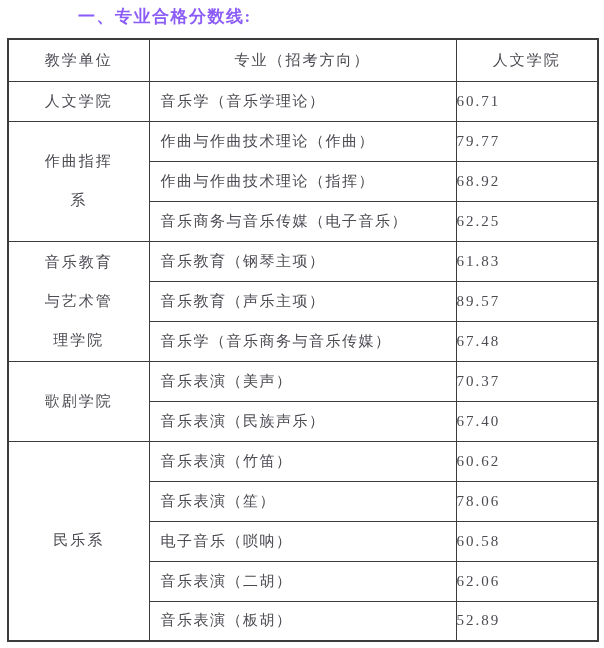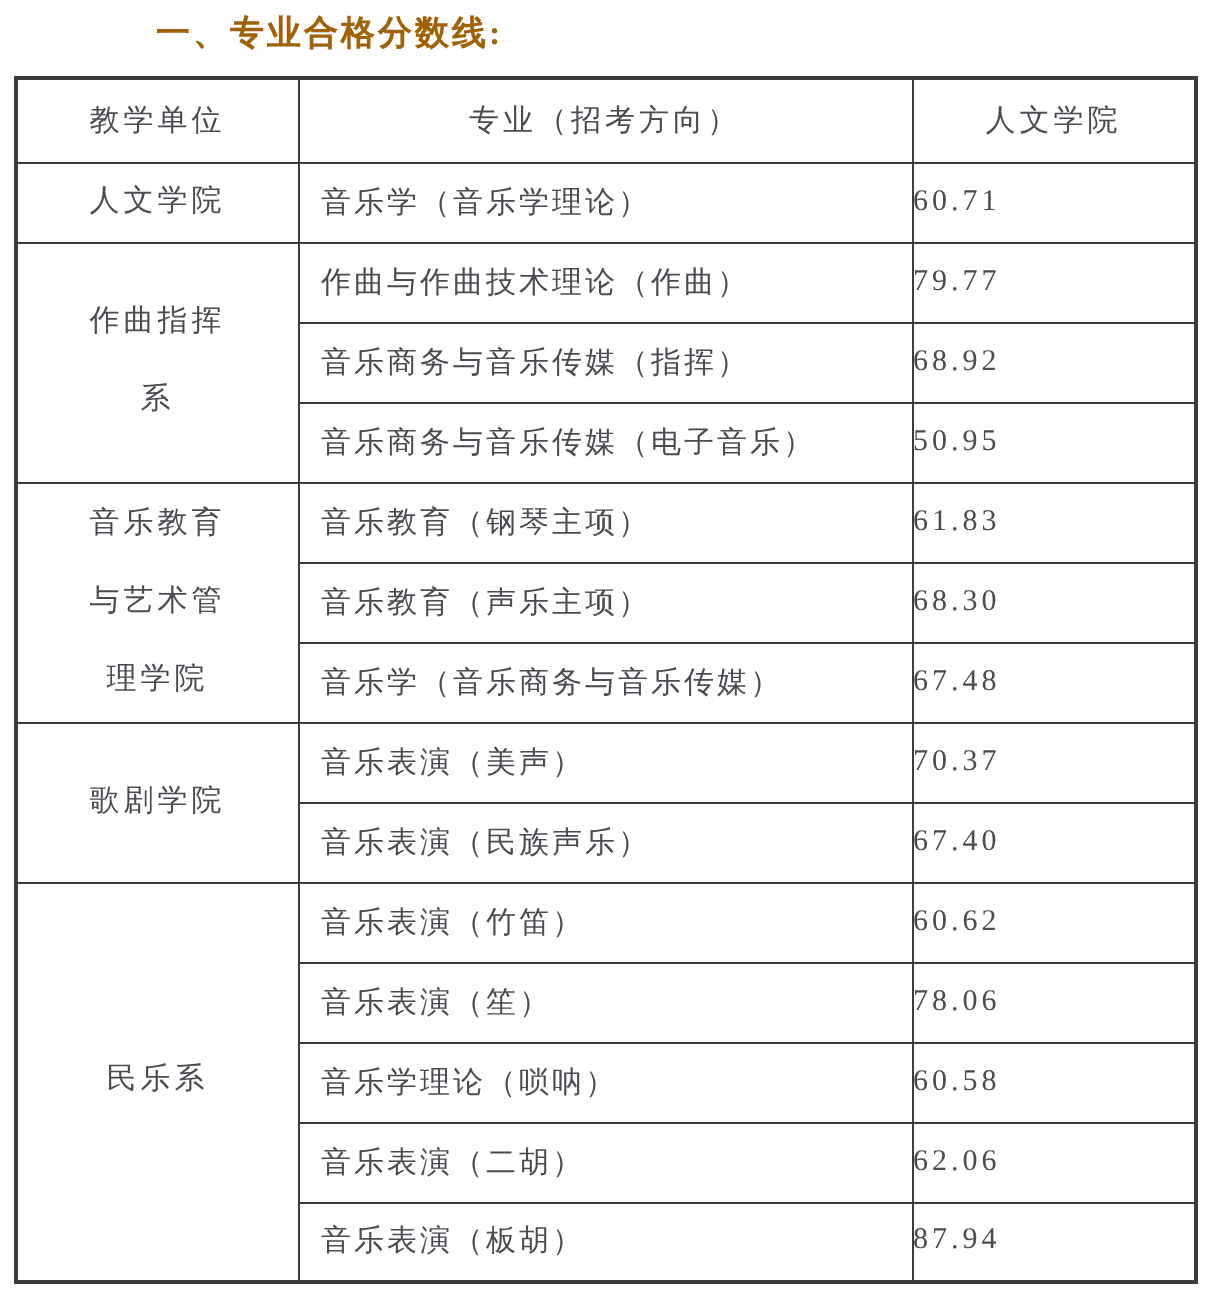--- a/index.html
+++ b/index.html
@@ -11,21 +11,21 @@
     background: #ffffff;
     font-family: "Liberation Serif", "DejaVu Serif", serif;
     overflow: hidden;
   }
   .doc-title {
     position: absolute;
     left: 78px;
     top: 5px;
     font-size: 17px;
     font-weight: bold;
-    color: #a16207;
+    color: #8b5cf6;
     letter-spacing: 1.5px;
     white-space: nowrap;
   }
   table.score-table {
     position: absolute;
     left: 7px;
     top: 38px;
     width: 590px;
     border-collapse: collapse;
     table-layout: fixed;
@@ -87,35 +87,35 @@
         <td class="cell-unit" rowspan="1">人文学院</td>
         <td class="cell-major">音乐学（音乐学理论）</td>
         <td class="cell-score">60.71</td>
       </tr>
       <tr>
         <td class="cell-unit" rowspan="3">作曲指挥系</td>
         <td class="cell-major">作曲与作曲技术理论（作曲）</td>
         <td class="cell-score">79.77</td>
       </tr>
       <tr>
-        <td class="cell-major">音乐商务与音乐传媒（指挥）</td>
+        <td class="cell-major">作曲与作曲技术理论（指挥）</td>
         <td class="cell-score">68.92</td>
       </tr>
       <tr>
         <td class="cell-major">音乐商务与音乐传媒（电子音乐）</td>
-        <td class="cell-score">50.95</td>
+        <td class="cell-score">62.25</td>
       </tr>
       <tr>
         <td class="cell-unit" rowspan="3">音乐教育与艺术管理学院</td>
         <td class="cell-major">音乐教育（钢琴主项）</td>
         <td class="cell-score">61.83</td>
       </tr>
       <tr>
         <td class="cell-major">音乐教育（声乐主项）</td>
-        <td class="cell-score">68.30</td>
+        <td class="cell-score">89.57</td>
       </tr>
       <tr>
         <td class="cell-major">音乐学（音乐商务与音乐传媒）</td>
         <td class="cell-score">67.48</td>
       </tr>
       <tr>
         <td class="cell-unit" rowspan="2">歌剧学院</td>
         <td class="cell-major">音乐表演（美声）</td>
         <td class="cell-score">70.37</td>
       </tr>
@@ -126,27 +126,27 @@
       <tr>
         <td class="cell-unit" rowspan="5">民乐系</td>
         <td class="cell-major">音乐表演（竹笛）</td>
         <td class="cell-score">60.62</td>
       </tr>
       <tr>
         <td class="cell-major">音乐表演（笙）</td>
         <td class="cell-score">78.06</td>
       </tr>
       <tr>
-        <td class="cell-major">音乐学理论（唢呐）</td>
+        <td class="cell-major">电子音乐（唢呐）</td>
         <td class="cell-score">60.58</td>
       </tr>
       <tr>
         <td class="cell-major">音乐表演（二胡）</td>
         <td class="cell-score">62.06</td>
       </tr>
       <tr>
         <td class="cell-major">音乐表演（板胡）</td>
-        <td class="cell-score">87.94</td>
+        <td class="cell-score">52.89</td>
       </tr>
     </tbody>
   </table>
 
 </div>
 
 </body></html>

